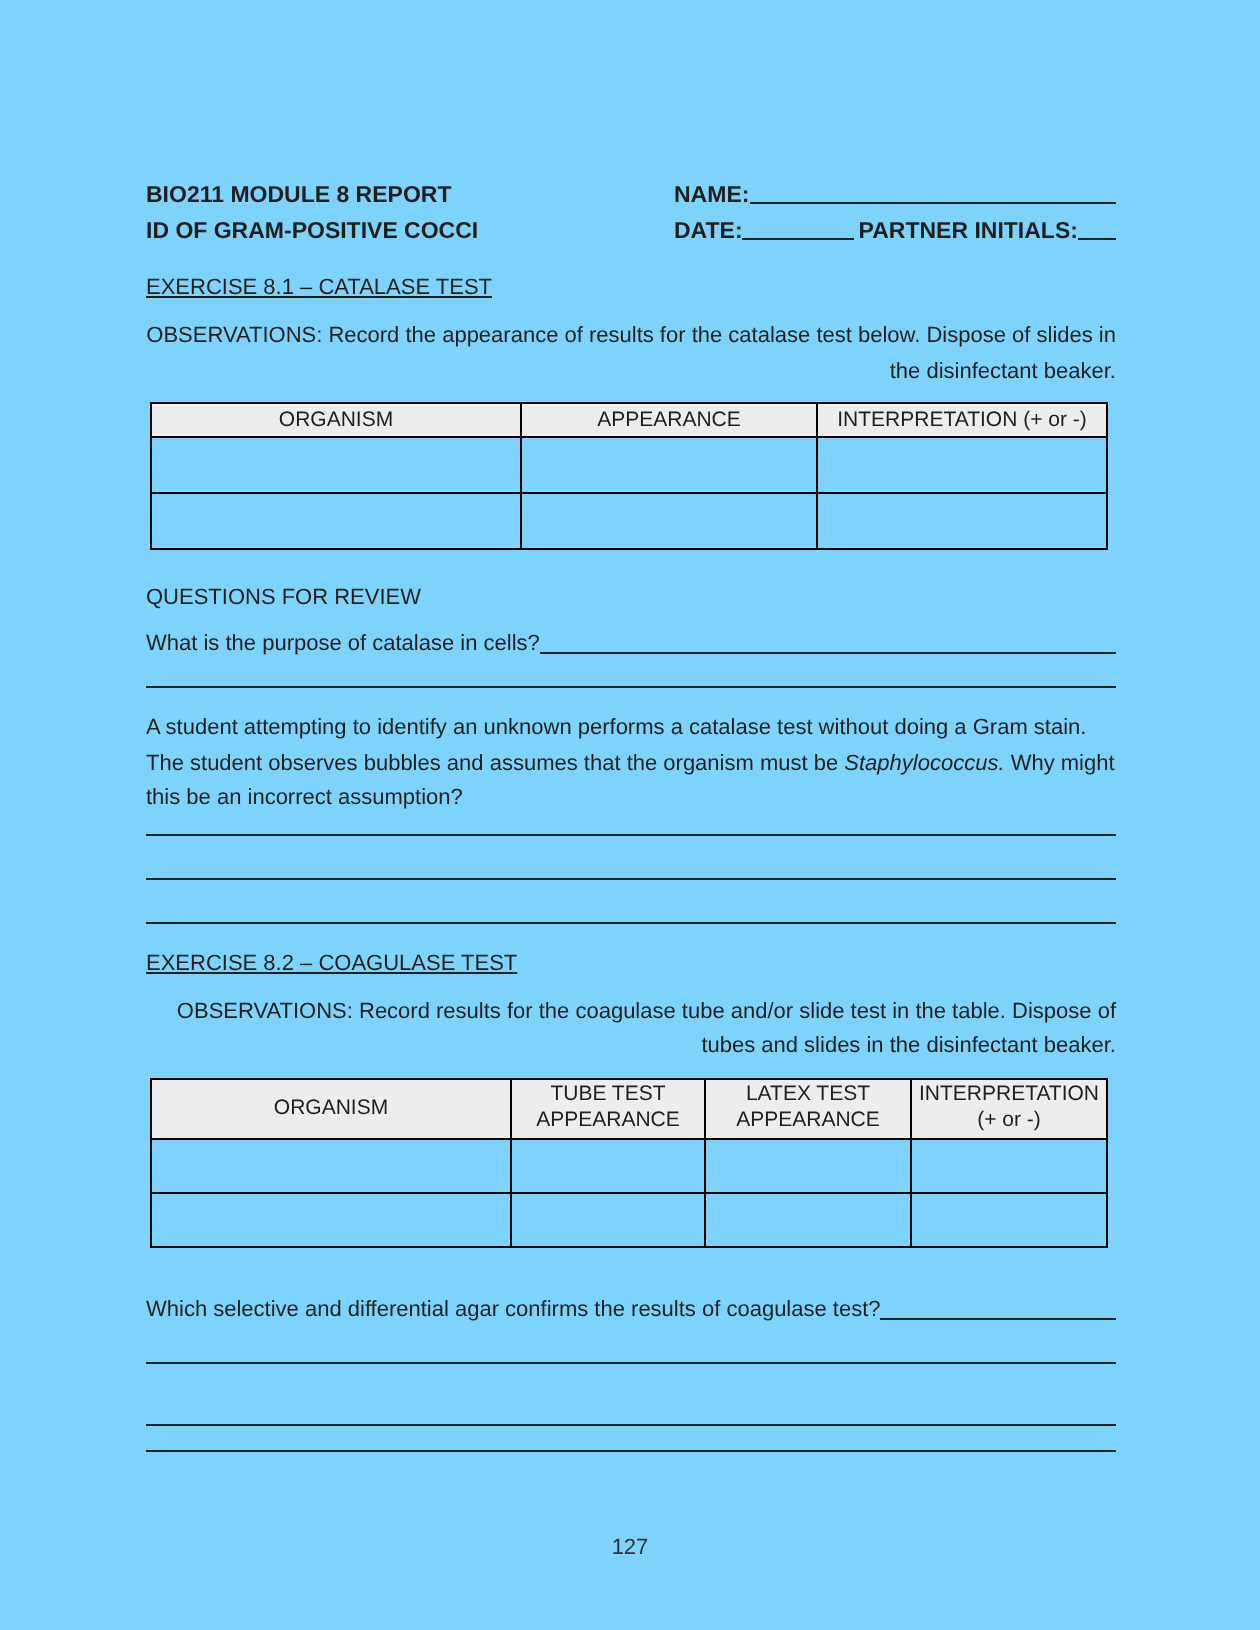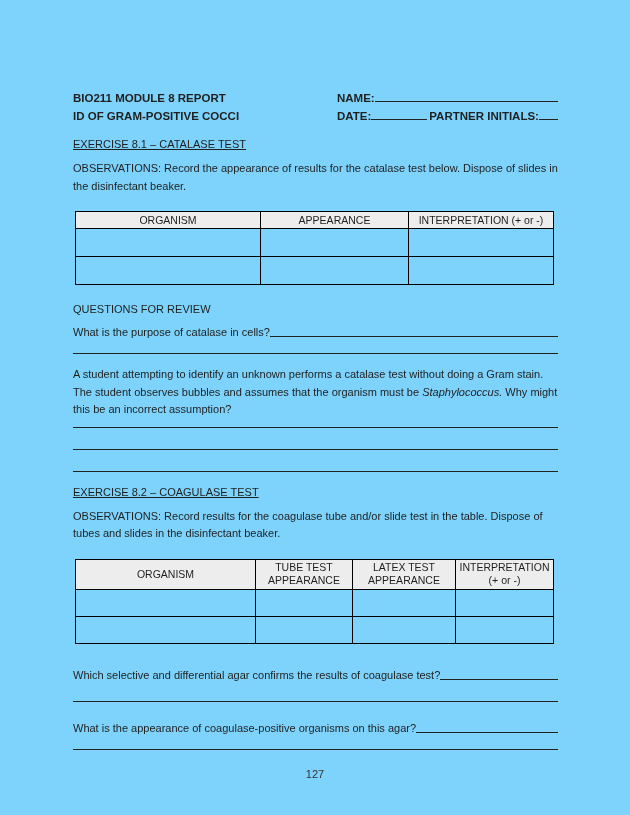--- a/index.html
+++ b/index.html
@@ -19,24 +19,24 @@
   .hdr-left { width: 264px; }
   .hdr-right { flex: 1; }
   .frow { display: flex; }
   .ul { border-bottom: 1px solid #222; height: 13px; }
   .fill { flex: 1; }
   .date-blank { width: 56px; }
   .partner-label { padding-left: 2px; }
 
   
   .ex-heading { margin-top: 11px; text-decoration: underline; line-height: 17px; }
-  .obs { margin-top: 7px; }
+  .obs { margin-top: 7px; text-align: right; }
 
   
-  table { border-collapse: collapse; margin-top: 16px; margin-left: 2px; width: 478px; table-layout: fixed; padding-left: 20px; }
+  table { border-collapse: collapse; margin-top: 6px; margin-left: 2px; width: 478px; table-layout: fixed; padding-left: 20px; }
   th, td { border: 1px solid #000; font-size: 10.5px; font-weight: normal; }
   thead th { background: #ededed; text-align: center; padding: 1px 3px; line-height: 13px; height: 17px; }
   tbody td { height: 28px; }
   .t2 thead th { height: 30px; }
   .t2 tbody td { height: 27px; }
 
   .q-section-title { margin-top: 16px; line-height: 17px; }
   .q-row { display: flex; margin-top: 6px; line-height: 17px; text-align: center; }
   .q-row .ul { height: 13px; }
   .blank-line { border-bottom: 1px solid #222; height: 0; }
@@ -158,21 +158,20 @@
       </tbody>
     </table>
 
     <div class="q-row q-row-late">
       <span>Which selective and differential agar confirms the results of coagulase test?</span>
       <span class="ul fill"></span>
     </div>
     <div class="blank-line bl-c"></div>
 
     <div class="q-row q-row-late2">
-      <span>What is the appearance of coagulase-positive organisms on this agar?</span>
       <span class="ul fill"></span>
     </div>
     <div class="blank-line bl-d"></div>
 
   </div>
 
   <div class="footer">127</div>
 </div>
 
 </body></html>

